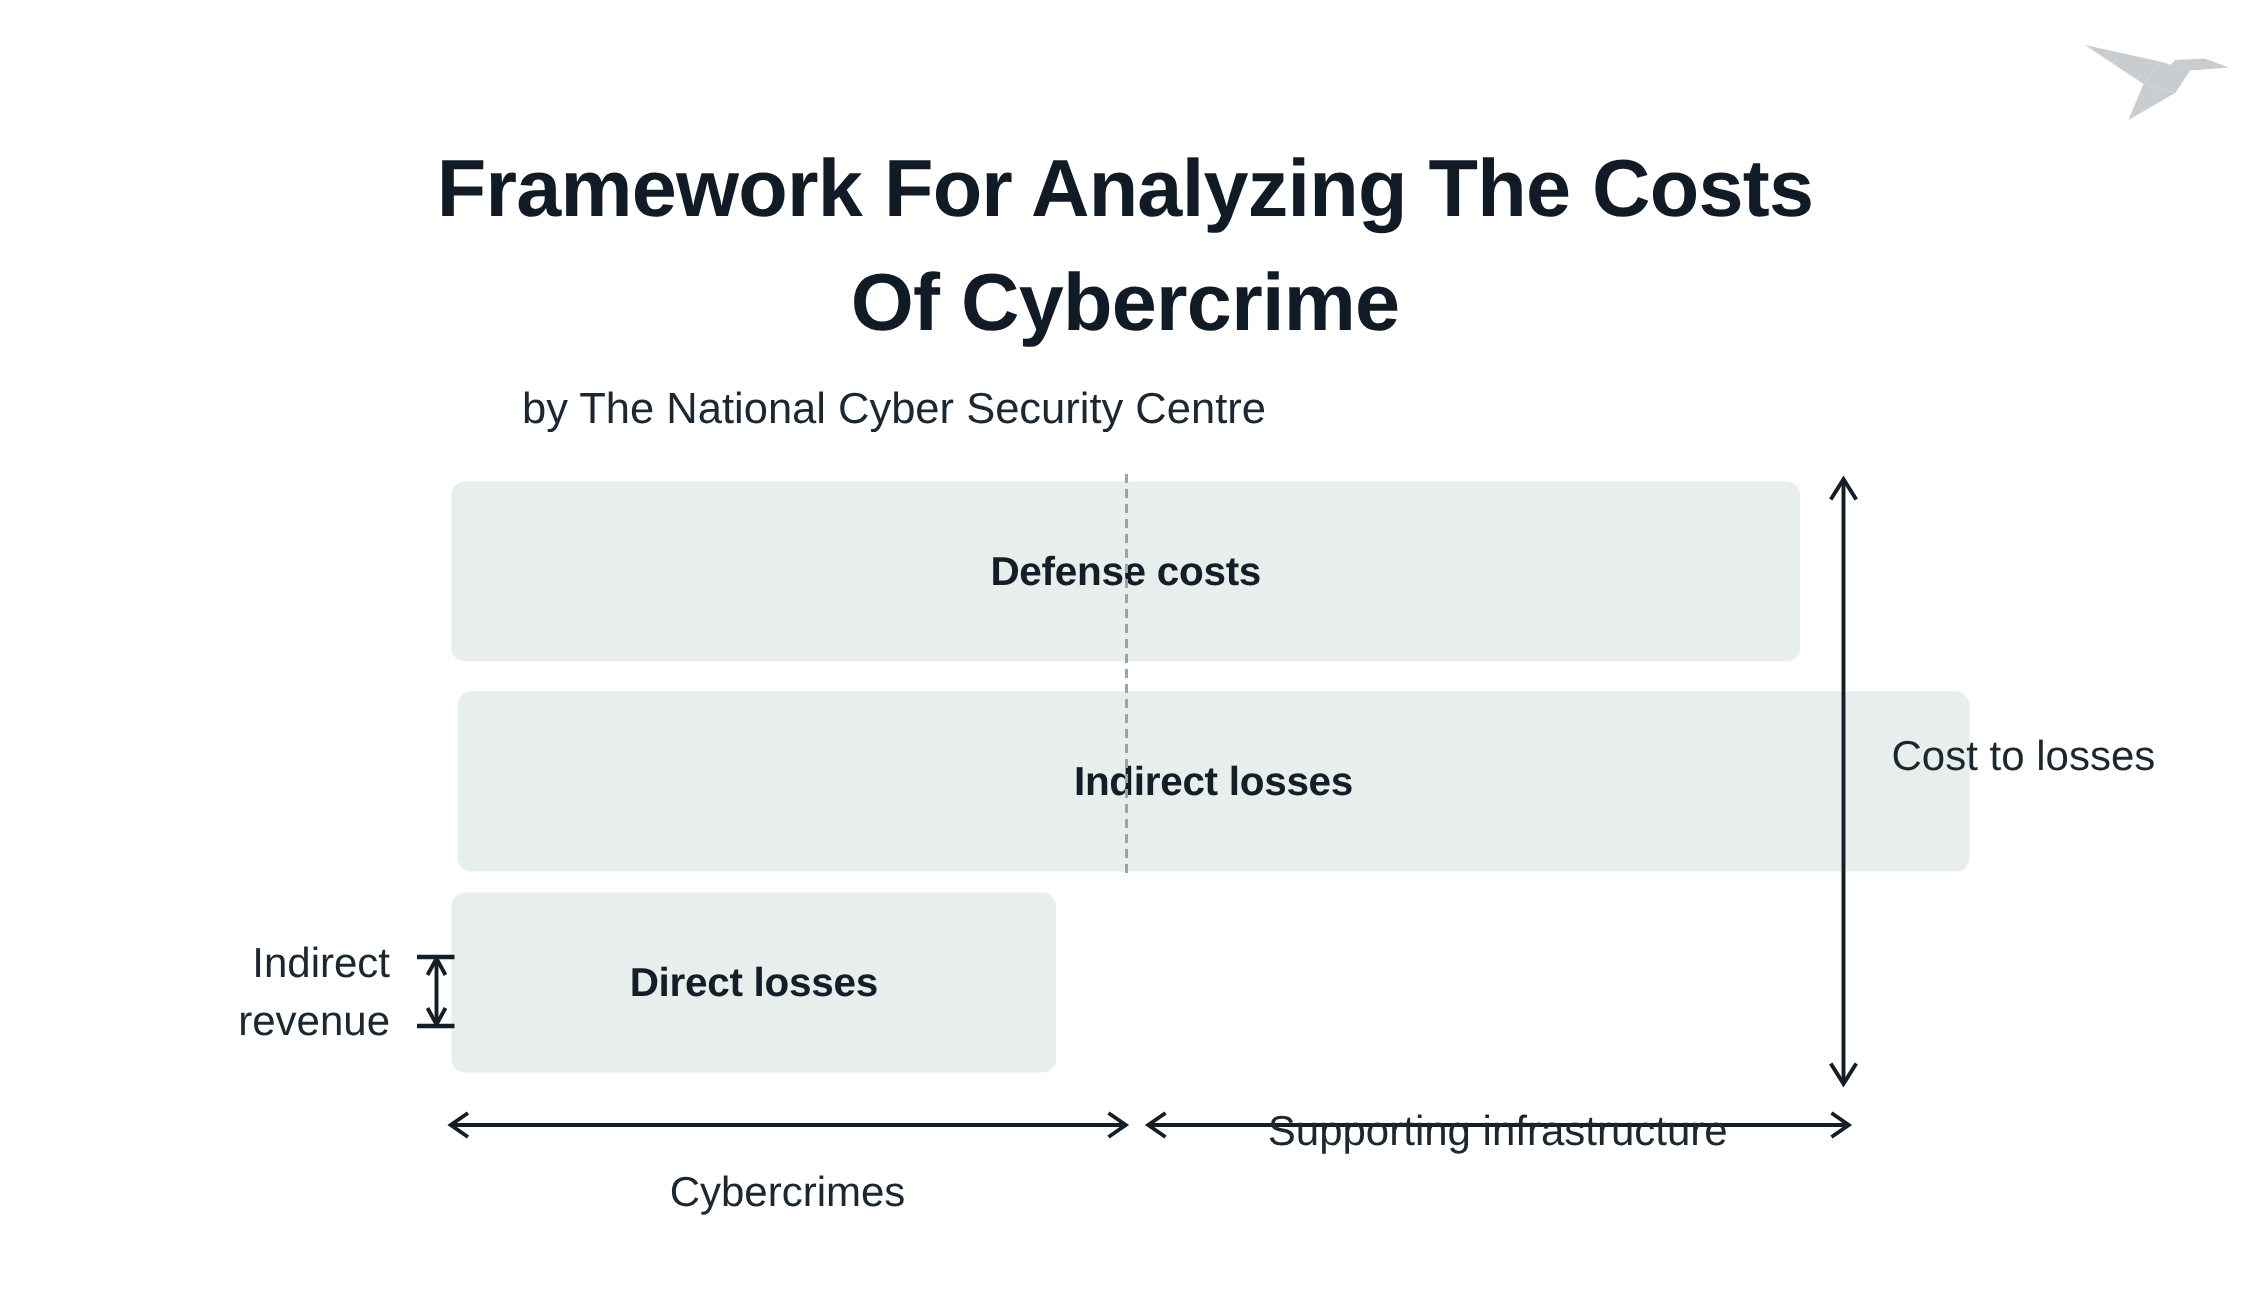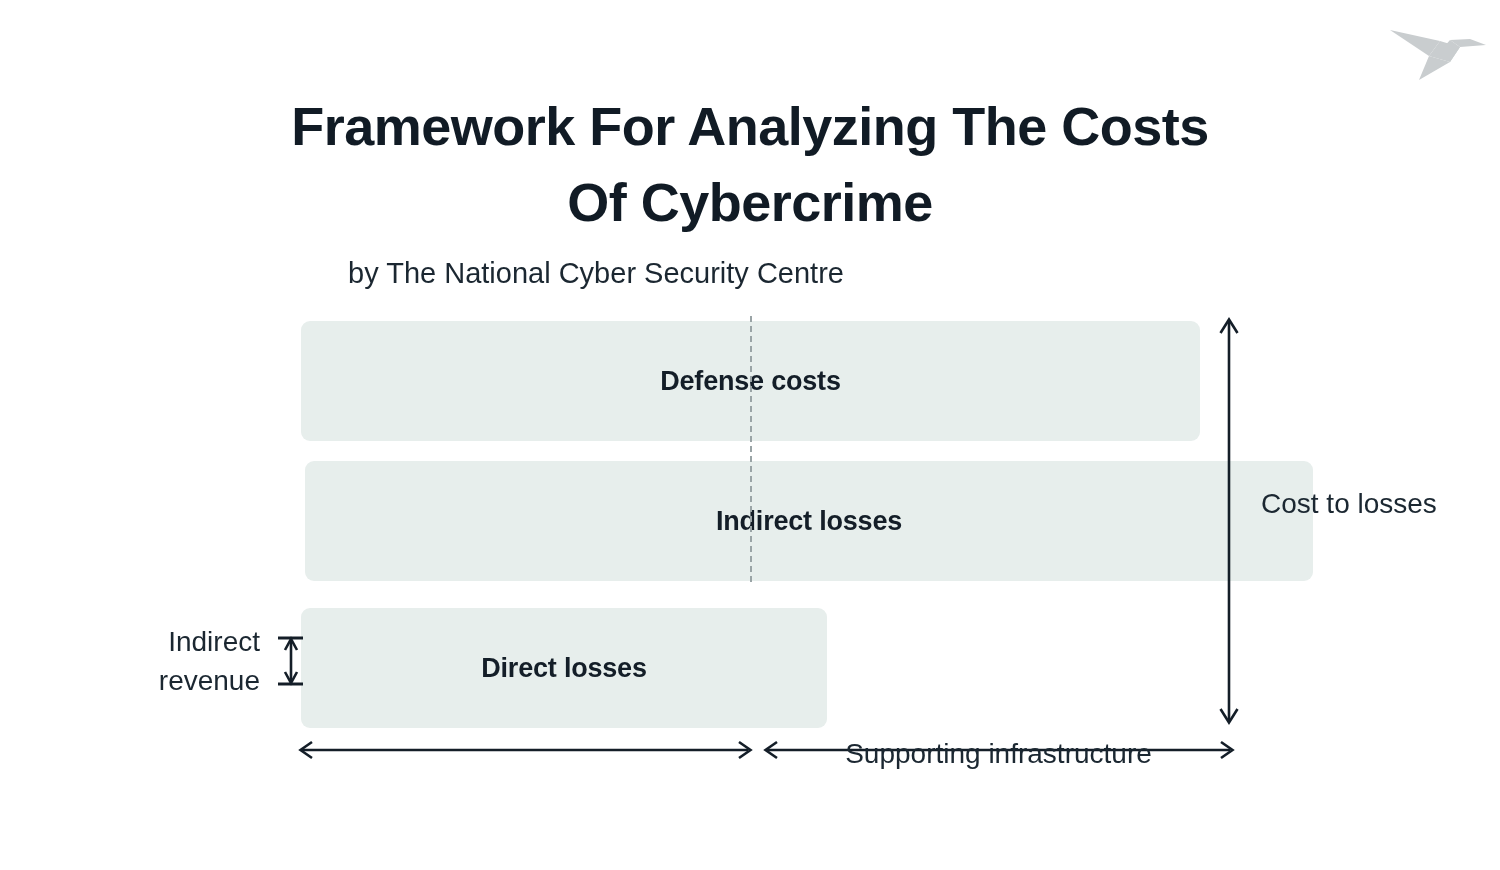--- a/index.html
+++ b/index.html
@@ -79,21 +79,21 @@
   .bar-label {
     font-size: 27px;
     font-weight: 700;
     color: #141e28;
     letter-spacing: -0.2px;
     white-space: nowrap;
   }
 
   #bar-defense  { left: 301px; top: 321px; width: 899px; height: 120px; }
   #bar-indirect { left: 305px; top: 461px; width: 1008px; height: 120px; }
-  #bar-direct   { left: 301px; top: 608px; width: 526px; height: 120px; }
+  #bar-direct   { left: 301px; top: 595px; width: 403px; height: 120px; }
 
   
 
   
   #divider {
     position: absolute;
     left: 750px;
     top: 316px;
     width: 0;
     height: 266px;
@@ -210,16 +210,17 @@
           <line x1="767" y1="750" x2="1230" y2="750"></line>
           <polyline points="777,742 765.5,750 777,758" stroke-linejoin="miter"></polyline>
           <polyline points="1221,742 1232.5,750 1221,758" stroke-linejoin="miter"></polyline>
         </g>
 
       </g>
     </svg>
 
     <div class="annot" id="label-criminal-revenue">Indirect revenue</div>
     <div class="annot" id="label-cost-society">Cost to losses</div>
+    <div class="annot" id="label-cybercrimes">Cybercrimes</div>
     <div class="annot" id="label-supporting">Supporting infrastructure</div>
 
   </div>
 </div>
 
 </body></html>

